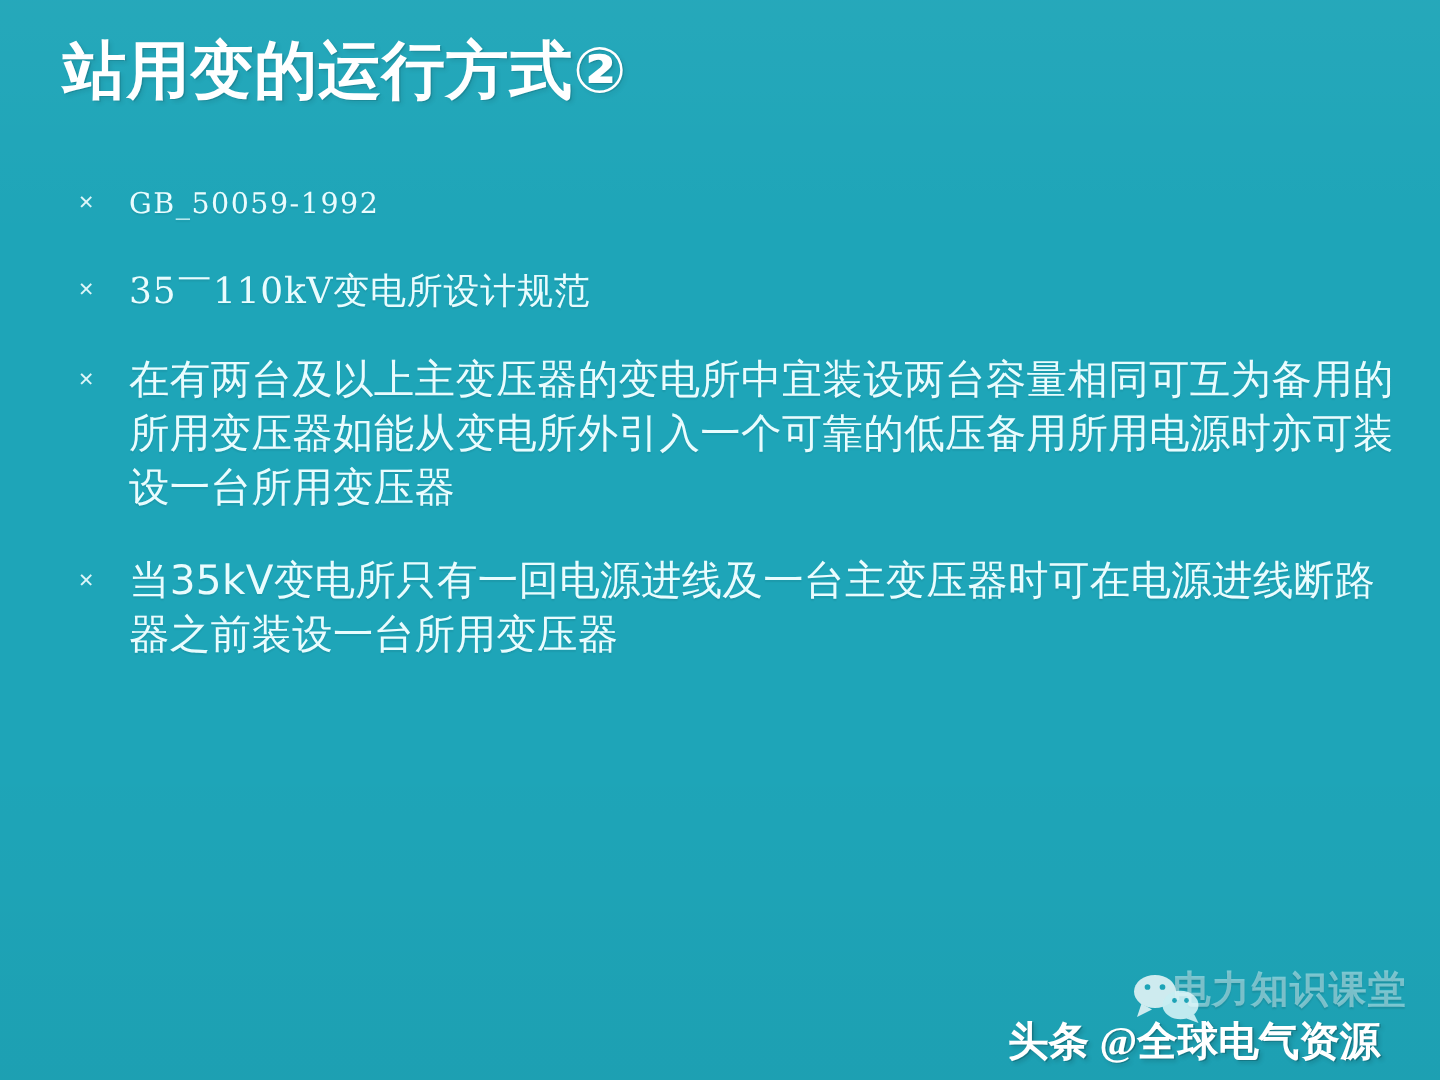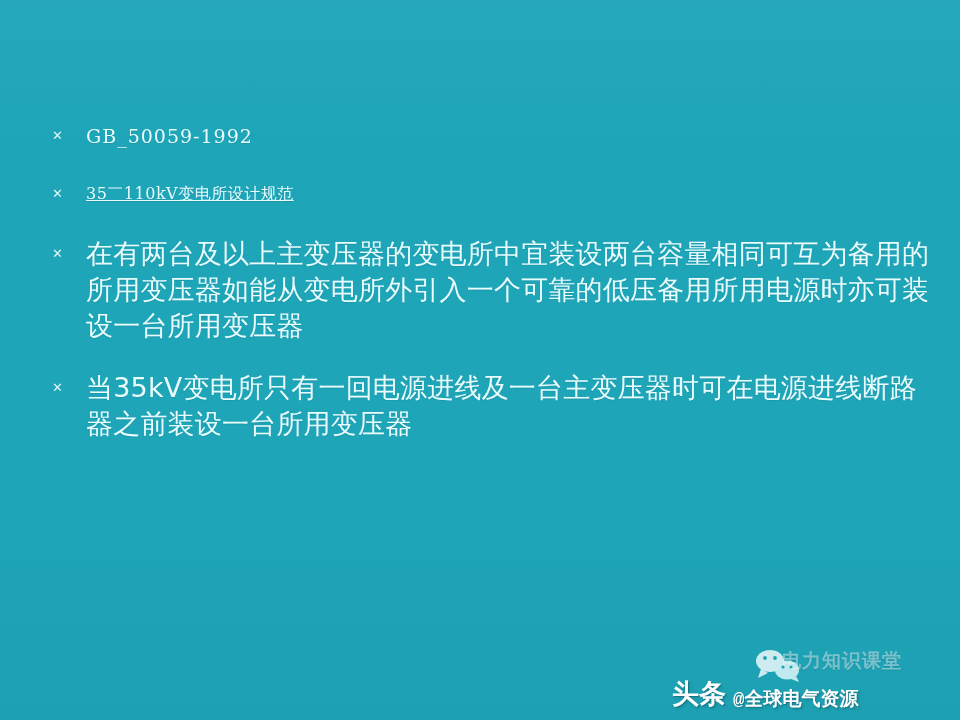--- a/index.html
+++ b/index.html
@@ -94,36 +94,35 @@
   }
 
   
   .bullet-text.latin {
     font-family: "DejaVu Serif", "Liberation Serif", serif;
     font-size: 19px;
     letter-spacing: 1px;
   }
   .bullet-text.latin-mixed {
     font-family: "DejaVu Serif", "Liberation Serif", serif;
-    font-size: 16px;
+    font-size: 24px;
     letter-spacing: 0.5px;
-    text-decoration: underline;
   }
 
   .row-gap-1 { margin-bottom: 22px; }
   .row-gap-2 { margin-bottom: 24px; }
   .row-gap-3 { margin-bottom: 26px; }
 
   
   .wm-ghost {
     position: absolute;
     left: 782px;
     top: 648px;
     font-family: Liberation Serif, serif;
-    font-size: 19px;
+    font-size: 25px;
     font-weight: 700;
     line-height: 26px;
     color: rgba(255,255,255,0.42);
     white-space: nowrap;
     letter-spacing: 1px;
     text-shadow: 0 1px 1px rgba(0,0,0,0.10);
   }
 
   .wm-bubbles {
     position: absolute;
@@ -144,34 +143,37 @@
   }
   .wm-main-brand {
     font-family: "DejaVu Sans", "Liberation Sans", sans-serif;
     font-size: 27px;
     font-weight: 700;
     color: #ffffff;
     letter-spacing: 0px;
     text-shadow: 1px 1px 0 rgba(0,0,0,0.18), 2px 2px 3px rgba(0,0,0,0.14);
   }
   .wm-main-handle {
-    font-family: Liberation Mono, monospace;
-    font-size: 19px;
+    font-family: Liberation Serif, serif;
+    font-size: 27px;
     font-weight: 700;
     color: #ffffff;
     margin-left: 7px;
     letter-spacing: 0px;
     text-shadow: 1px 1px 0 rgba(0,0,0,0.18), 2px 2px 3px rgba(0,0,0,0.14);
   }
 </style>
 </head>
 <body>
 
 <div id="slide" style="background: rgb(30, 165, 184);">
 
+  <div class="title-block">
+    <div class="title-text">站用变的运行方式②</div>
+  </div>
 
   <div class="body-block">
 
     <div class="bullet-row row-gap-1">
       <span class="bullet-marker">✕</span>
       <span class="bullet-text latin">GB_50059-1992</span>
     </div>
 
     <div class="bullet-row row-gap-2">
       <span class="bullet-marker">✕</span>

